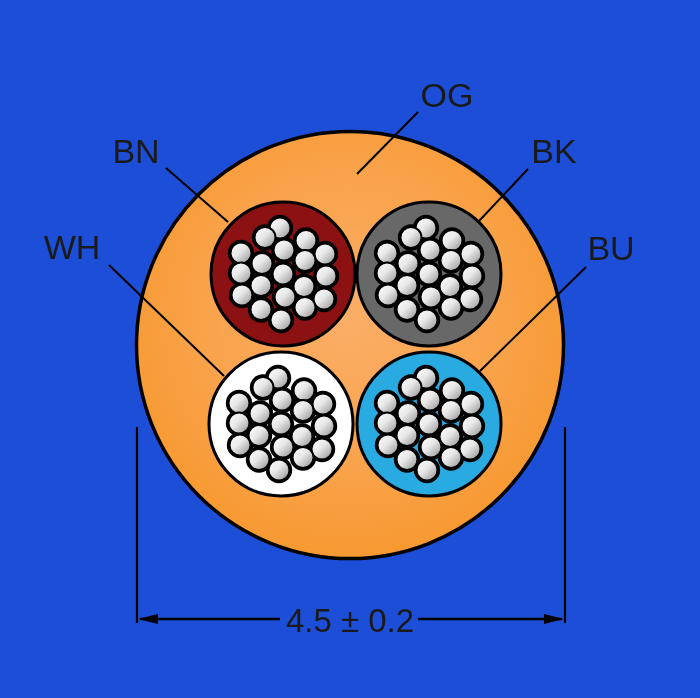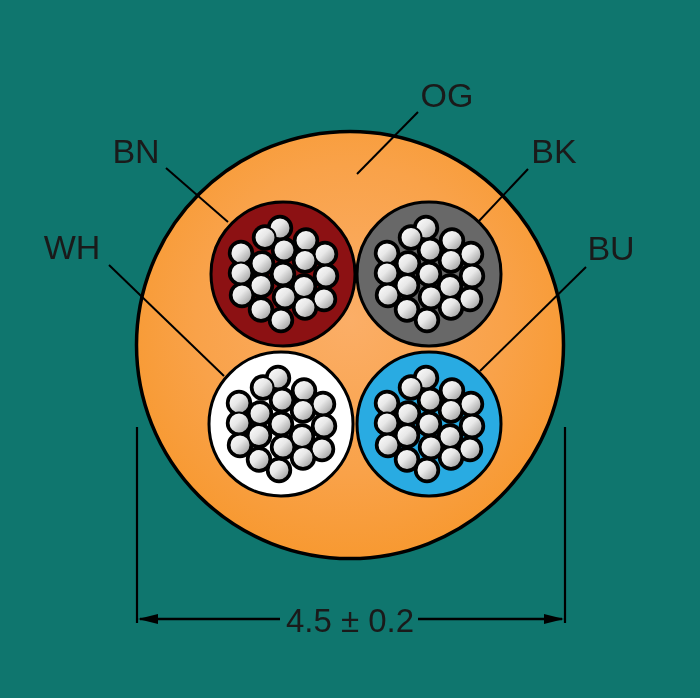--- a/index.html
+++ b/index.html
@@ -4,21 +4,21 @@
 <style>
   html, body {
     margin: 0;
     padding: 0;
     background: #ffffff;
   }
   .canvas {
     position: relative;
     width: 700px;
     height: 698px;
-    background: #0f766e;
+    background: #1d4ed8;
     overflow: hidden;
     font-family: "Liberation Sans", sans-serif;
   }
   svg text {
     font-family: "Liberation Sans", "DejaVu Sans", sans-serif;
     fill: #1a1a1a;
   }
   .callout-label {
     font-size: 34px;
     font-weight: 400;

